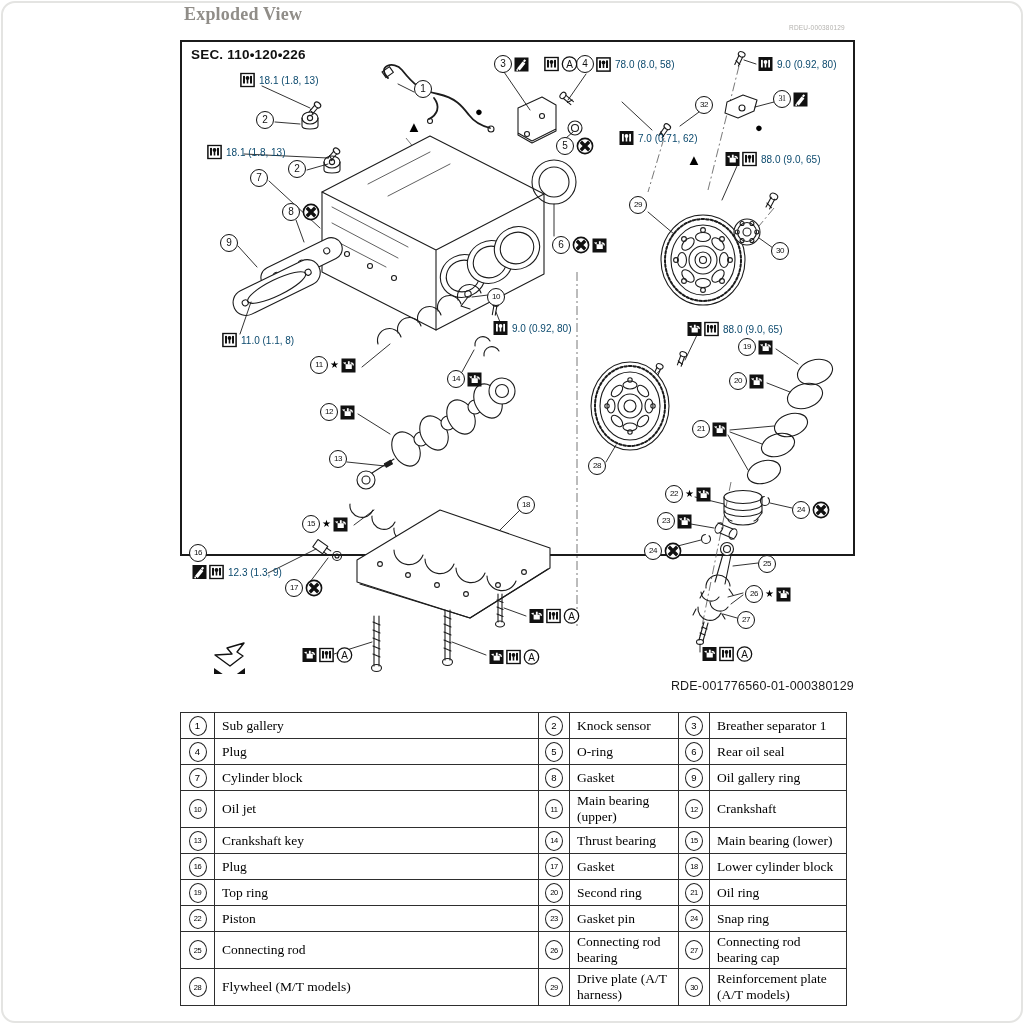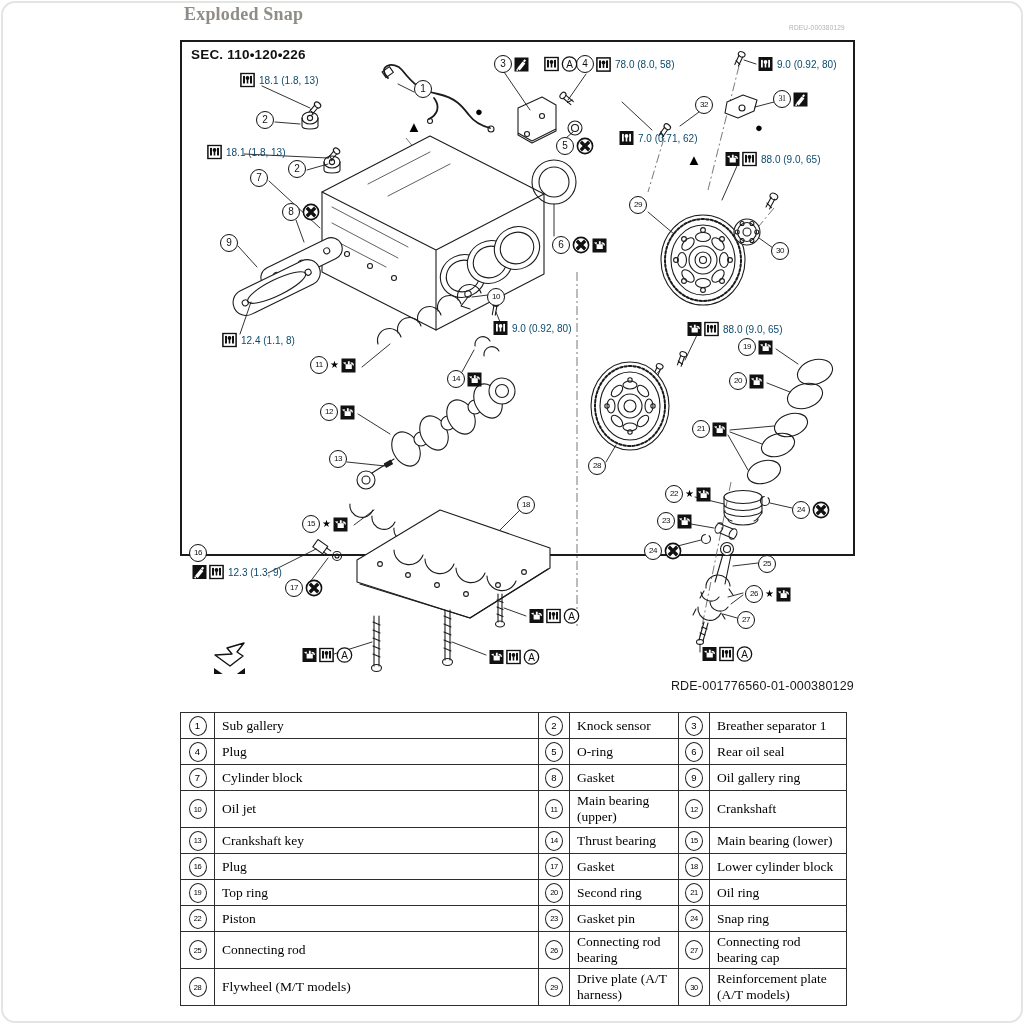--- a/index.html
+++ b/index.html
@@ -32,21 +32,21 @@
   tr.short{height:26px} tr.tall{height:37px}
   .tco{display:inline-flex;align-items:center;justify-content:center;width:16px;height:18px;
        border:1px solid #222;border-radius:50%;font-size:9.5px;font-family:"Liberation Sans",sans-serif}
   .tco.two{font-size:7.5px;letter-spacing:-.4px}
 </style>
 </head>
 <body>
 
 <div class="frame"></div>
 
-<div class="page-title">Exploded Snap</div>
+<div class="page-title">Exploded View</div>
 <div class="top-code">RDEU-000380129</div>
 
 <div class="panel">
   <div class="sec-label">SEC. 110•120•226</div>
 
   <svg class="art" width="671" height="632" viewBox="0 0 671 632">
 
     <g stroke="#555" stroke-width=".8" fill="none" stroke-dasharray="9 3 2 3">
       <path d="M395,230 V584"></path>
         <path d="M557,24 L526,148"></path>
@@ -692,21 +692,21 @@
       <div class="dlabel" style="left: 40px; top: 298px;">
         <span class="ic">
           <svg width="15" height="15" viewBox="0 0 15 15">
             <rect x="0.9" y="0.9" width="13.2" height="13.2" fill="#fff" stroke="#111" stroke-width="1.5"></rect>
             <rect x="3" y="3.4" width="2" height="7.6" fill="#111"></rect>
             <rect x="10" y="3.4" width="2" height="7.6" fill="#111"></rect>
             <circle cx="7.5" cy="5.4" r="1.9" fill="#111"></circle>
             <rect x="6.7" y="6.4" width="1.6" height="4.6" fill="#111"></rect>
           </svg>
         </span>
-        <span class="lbl-text">12.4 (1.1, 8)</span>
+        <span class="lbl-text">11.0 (1.1, 8)</span>
       </div>
       <div class="dlabel" style="left: 311px; top: 286px;">
         <span class="ic">
           <svg width="15" height="15" viewBox="0 0 15 15">
             <rect x="0.5" y="0.5" width="14" height="14" fill="#111"></rect>
             <rect x="3" y="3.4" width="1.8" height="7.6" fill="#fff"></rect>
             <rect x="10.2" y="3.4" width="1.8" height="7.6" fill="#fff"></rect>
             <circle cx="7.5" cy="5.4" r="1.9" fill="#fff"></circle>
             <rect x="6.7" y="6.4" width="1.6" height="4.6" fill="#fff"></rect>
           </svg>

